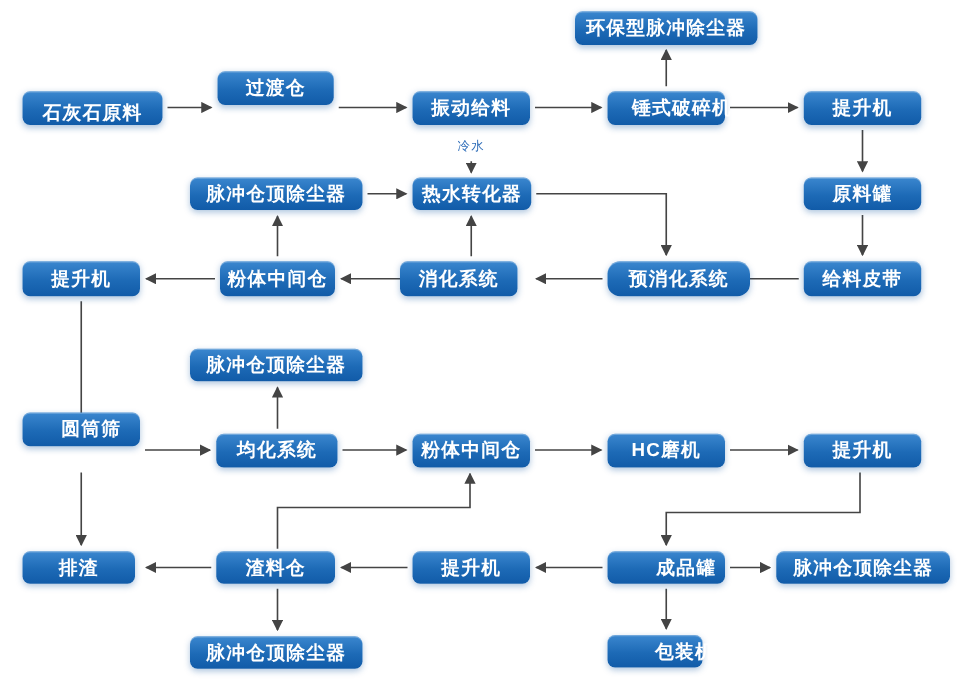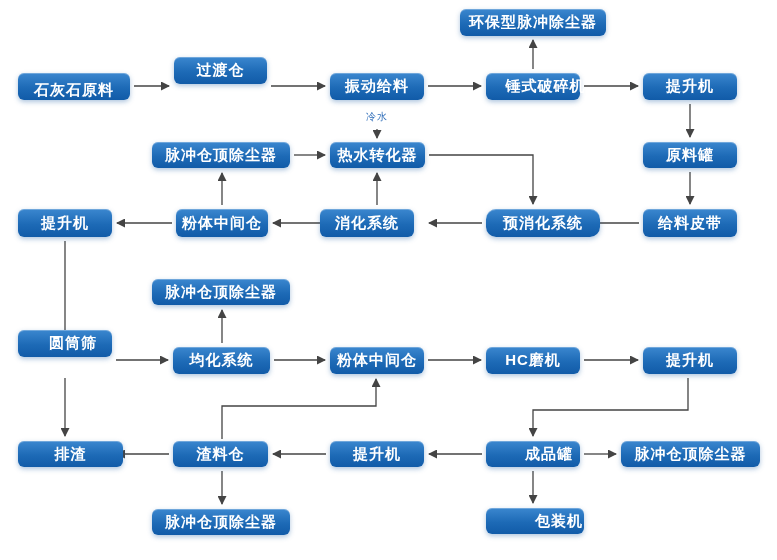--- a/index.html
+++ b/index.html
@@ -153,36 +153,36 @@
       </div>
       <div class="node" style="left: 330px; top: 347px; width: 94px; height: 27px;">
         <span>粉体中间仓</span>
       </div>
       <div class="node" style="left: 486px; top: 347px; width: 94px; height: 27px;">
         <span>HC磨机</span>
       </div>
       <div class="node" style="left: 643px; top: 347px; width: 94px; height: 27px;">
         <span>提升机</span>
       </div>
-      <div class="node" style="left: 18px; top: 441px; width: 105px; height: 26px;">
+      <div class="node" style="left: 18px; top: 441px; width: 90px; height: 26px;">
         <span>排渣</span>
       </div>
       <div class="node" style="left: 173px; top: 441px; width: 95px; height: 26px;">
         <span>渣料仓</span>
       </div>
       <div class="node" style="left: 330px; top: 441px; width: 94px; height: 26px;">
         <span>提升机</span>
       </div>
       <div class="node" style="left: 486px; top: 441px; width: 94px; height: 26px; padding-left: 32px;">
         <span>成品罐</span>
       </div>
       <div class="node" style="left: 621px; top: 441px; width: 139px; height: 26px;">
         <span>脉冲仓顶除尘器</span>
       </div>
       <div class="node" style="left: 152px; top: 509px; width: 138px; height: 26px;">
         <span>脉冲仓顶除尘器</span>
       </div>
-      <div class="node" style="left: 486px; top: 508px; width: 98px; height: 26px; padding-left: 48px;">
+      <div class="node" style="left: 486px; top: 508px; width: 76px; height: 26px; padding-left: 48px;">
         <span>包装机</span>
       </div>
       <div class="floating-label" style="left: 377px; top: 110px;">冷水</div>
     </div>
 </div>
 
 </body></html>

